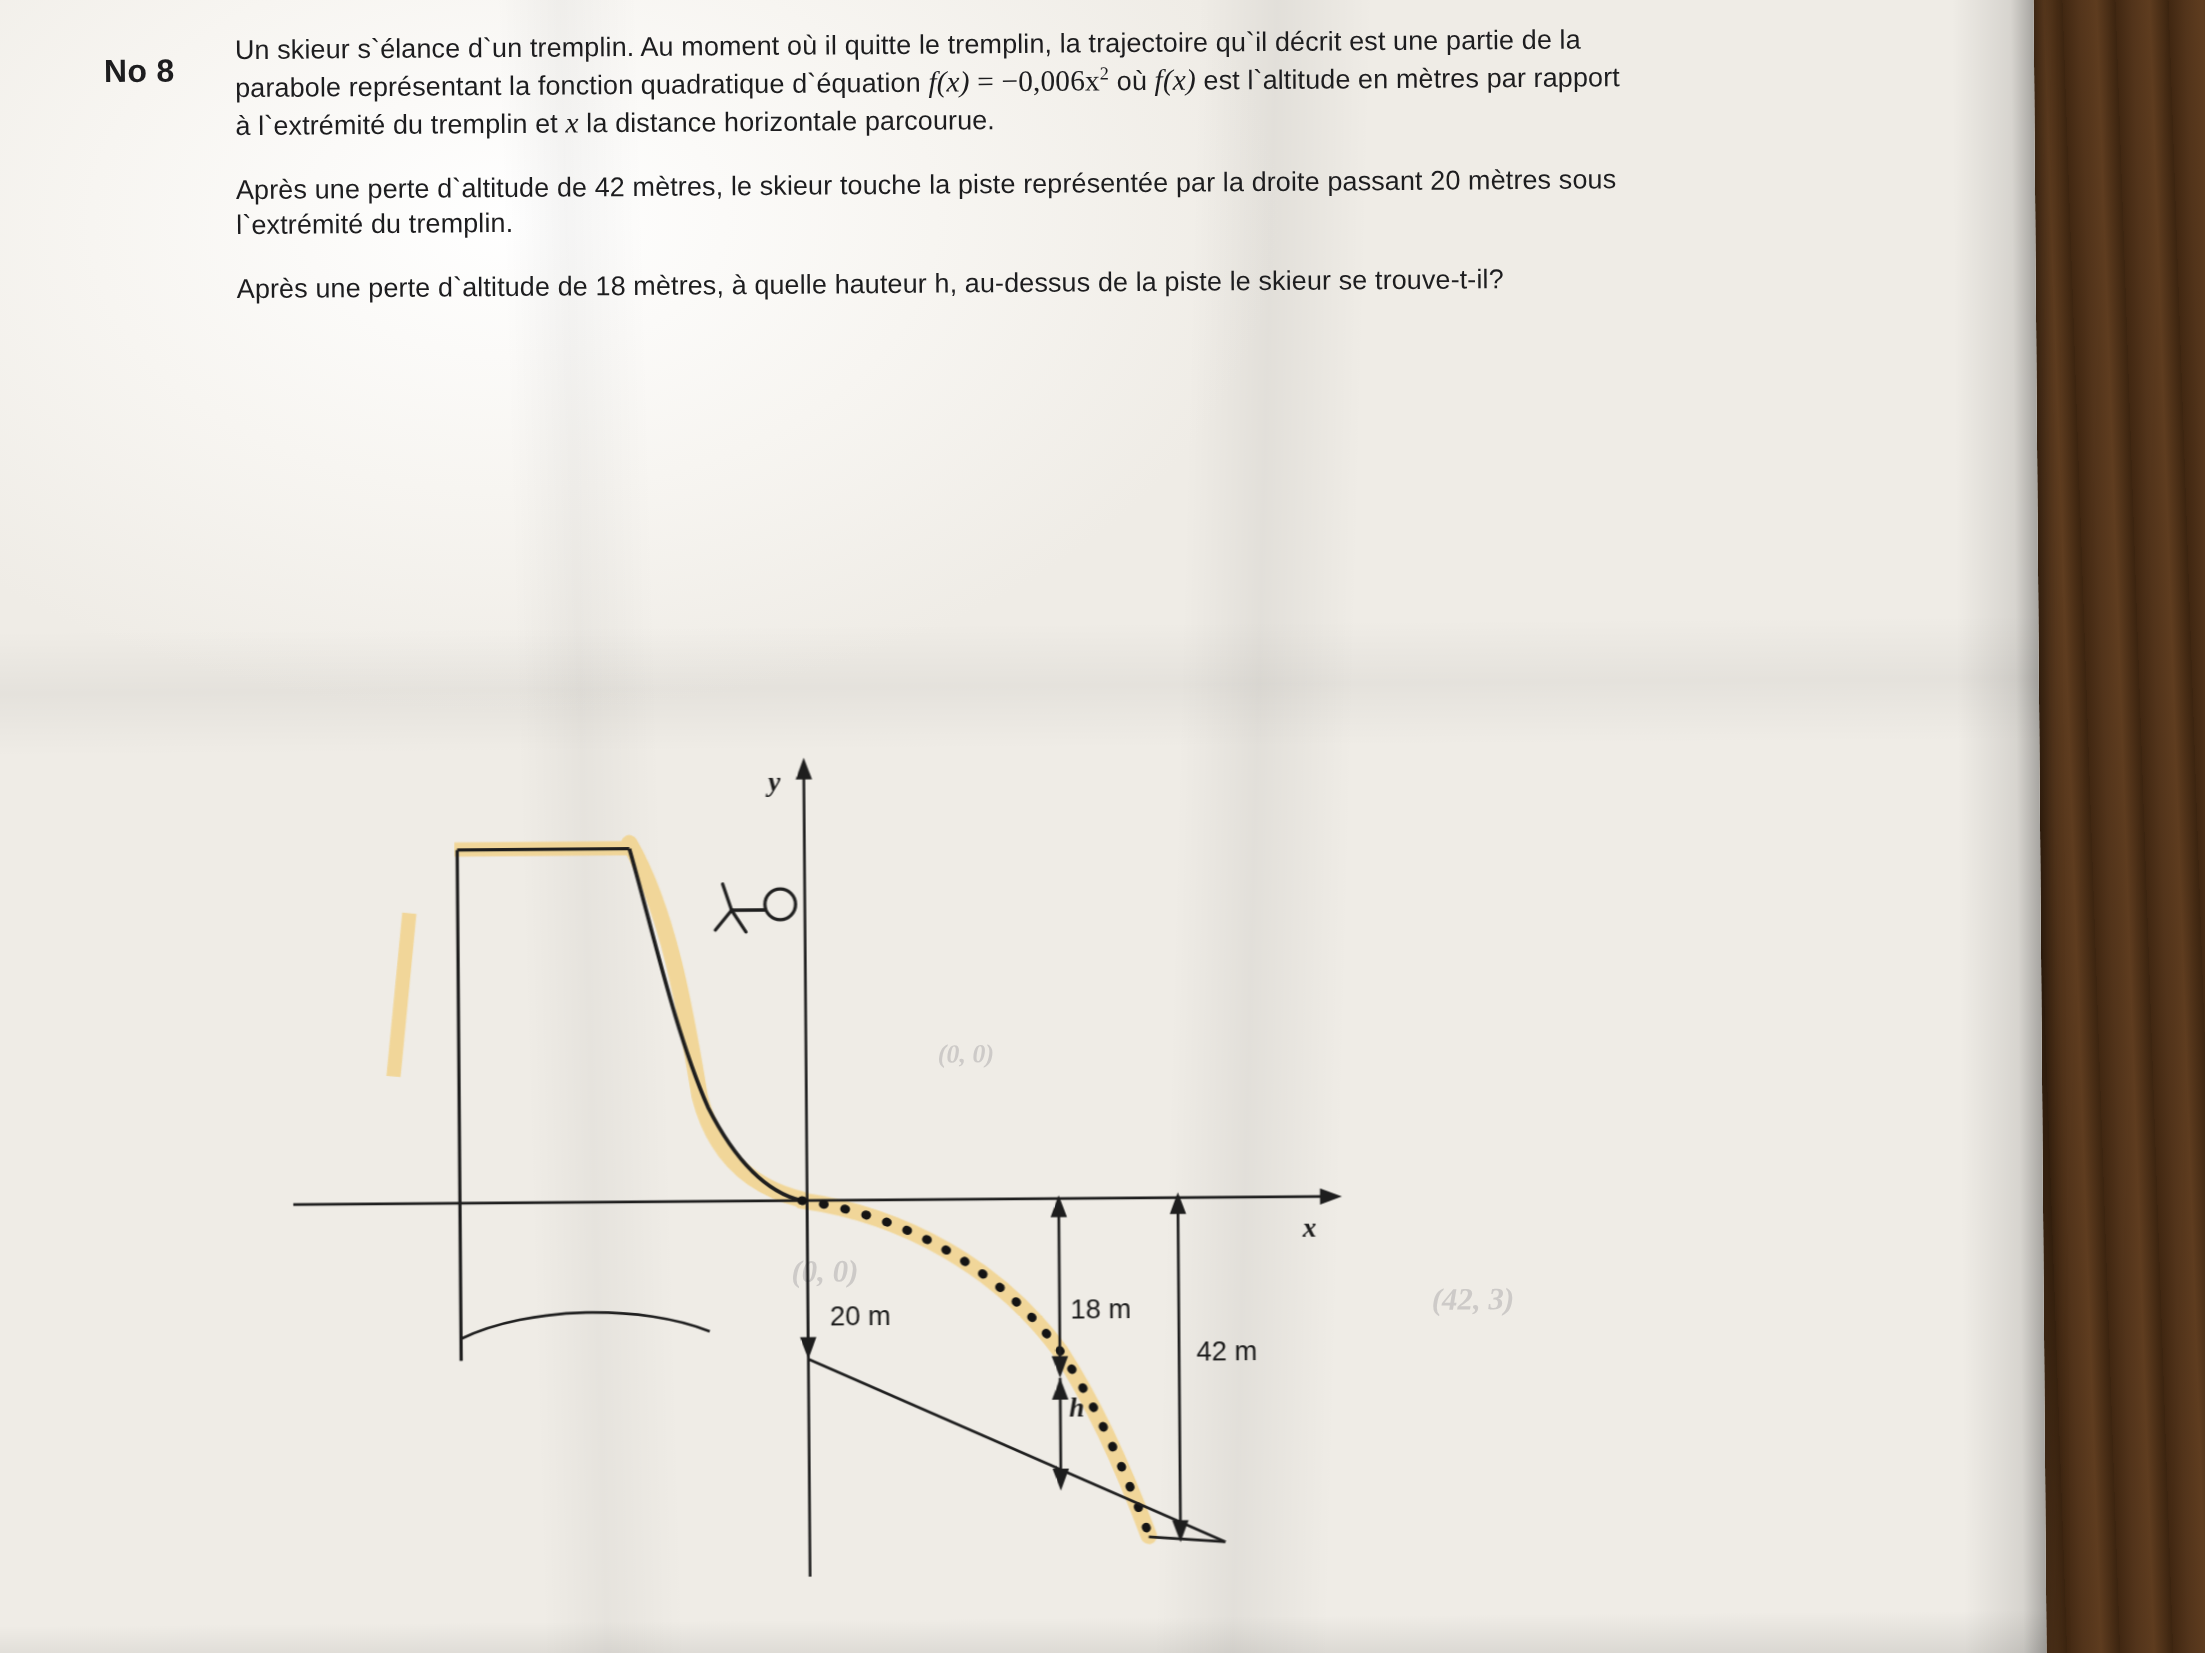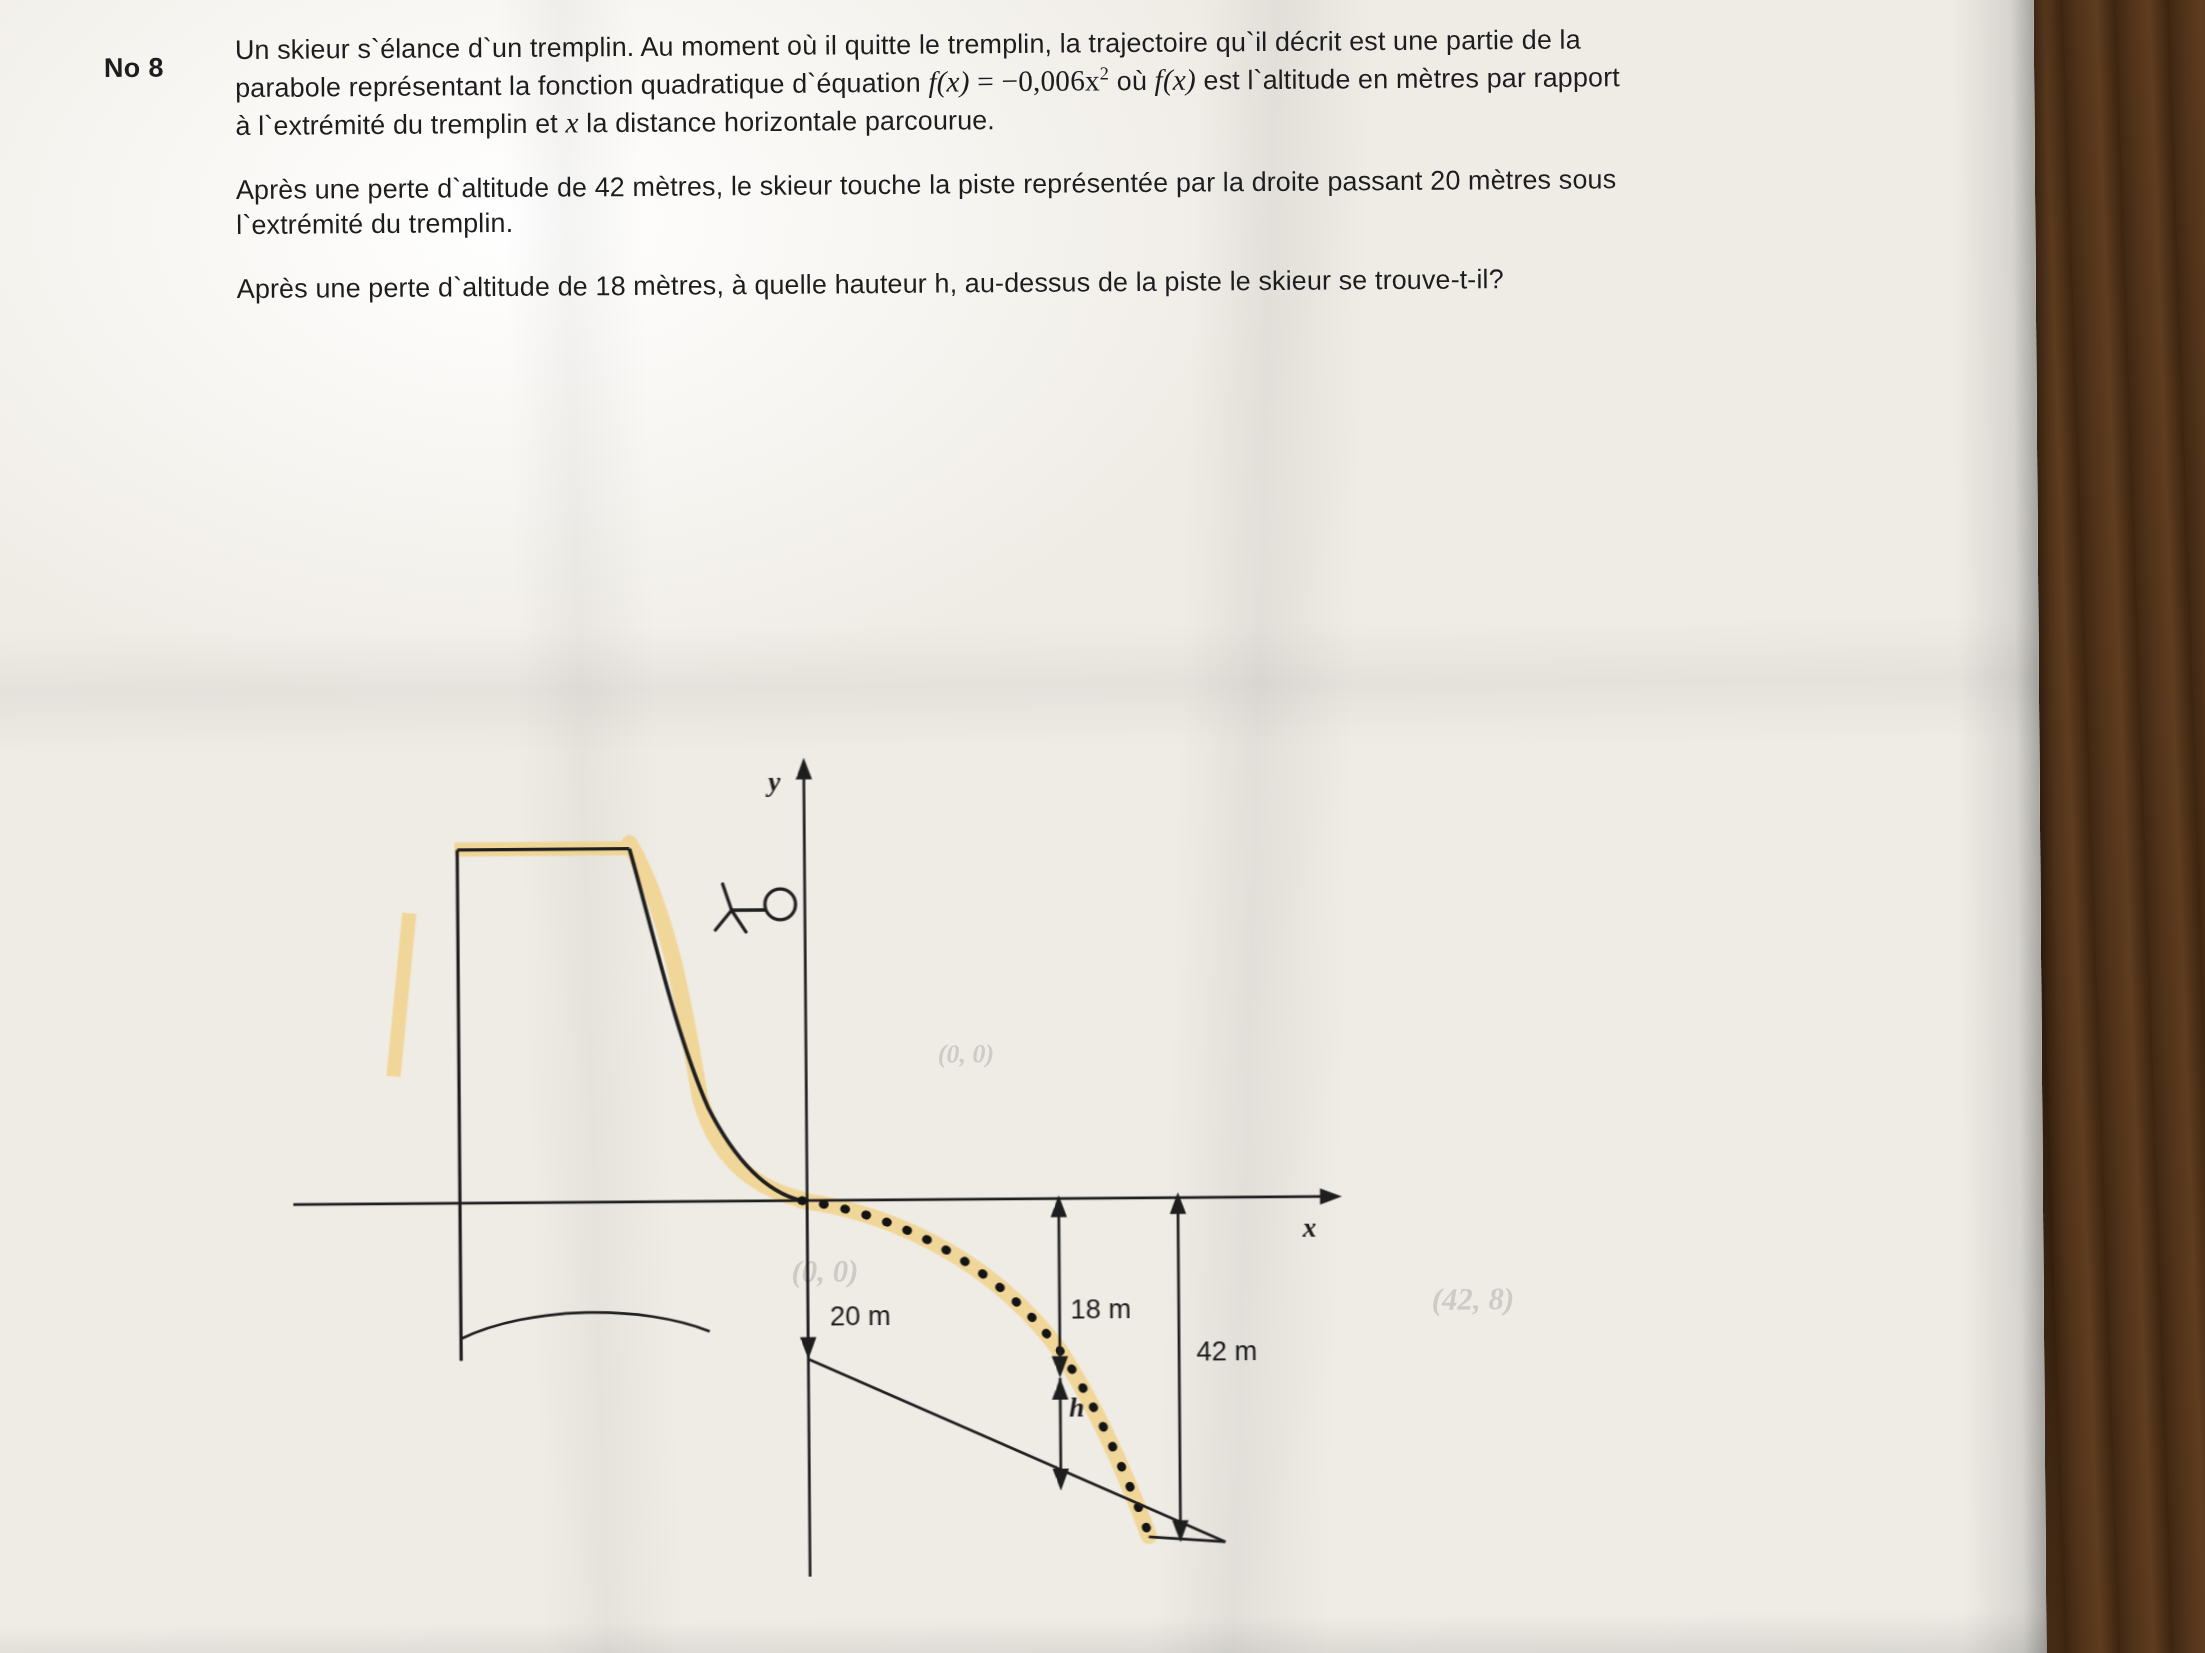--- a/index.html
+++ b/index.html
@@ -81,21 +81,21 @@
   #text-block {
     position: absolute;
     left: 126px;
     top: 49px;
     width: 1531px;
     color: #1d1d1f;
   }
   .q-number {
     position: absolute;
     left: 0; top: 18.6px;
-    font-size: 27px;
+    font-size: 32px;
     font-weight: 700;
     letter-spacing: 0.3px;
   }
   .para {
     margin-left: 131px;
     font-size: 27px;
     line-height: 1.30;
     letter-spacing: 0.1px;
   }
   .para + .para { margin-top: 28.4px; }
@@ -164,21 +164,21 @@
   <div id="paper">
 
     <div class="crease" id="crease-a"></div>
     <div class="crease" id="crease-b"></div>
     <div class="crease" id="crease-c"></div>
     <div id="paper-edge-right"></div>
     <div id="paper-edge-bottom"></div>
 
     <div class="ghost" style="left:804px; top:1274px;">(0, 0)</div>
     <div class="ghost" style="left:952px; top:1061px; font-size:26px;">(0, 0)</div>
-    <div class="ghost" style="left:1444px; top:1307px;">(42, 8)</div>
+    <div class="ghost" style="left:1444px; top:1307px;">(42, 3)</div>
 
     <div id="text-block">
 
       <div class="q-number">No 8</div>
 
       <div class="para">
         <span>Un skieur s`élance d`un tremplin. Au moment où il quitte le tremplin, la trajectoire qu`il décrit est une partie de la parabole représentant la fonction quadratique d`équation </span><span class="eq"><span>f(x)</span> <span class="num">=</span> <span class="num">−0,006x</span><sup class="num">2</sup></span><span> où </span><span class="eq">f(x)</span><span> est l`altitude en mètres par rapport à l`extrémité du tremplin et </span><span class="var-x">x</span><span> la distance horizontale parcourue.</span>
       </div>
 
       <div class="para">Après une perte d`altitude de 42 mètres, le skieur touche la piste représentée par la droite passant 20 mètres sous l`extrémité du tremplin.</div>

